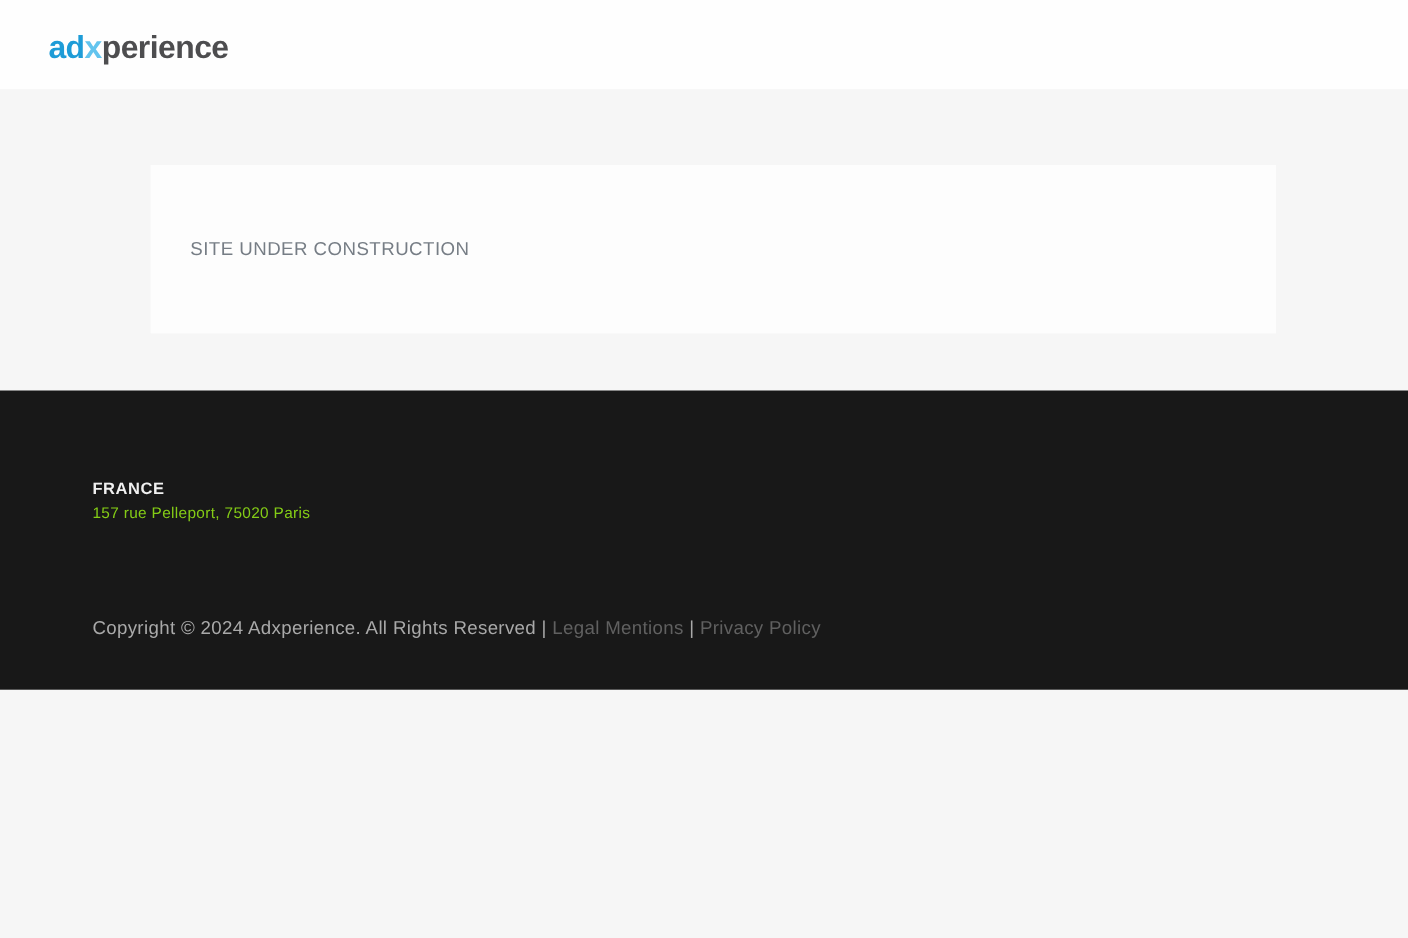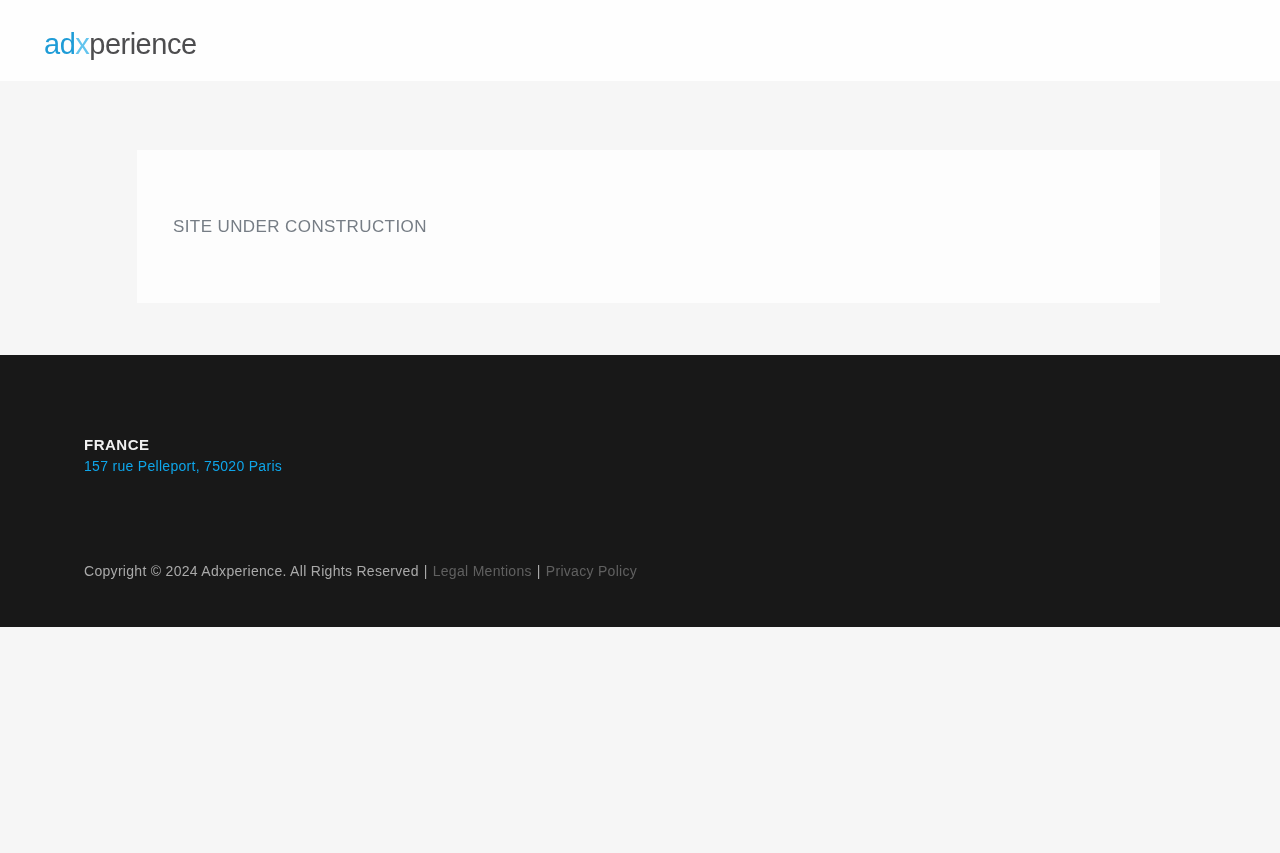--- a/index.html
+++ b/index.html
@@ -14,21 +14,21 @@
   
   .header {
     height: 81px;
     background: #fefefe;
     display: flex;
     align-items: center;
     padding: 8px 0 0 44px;
   }
   .logo {
     font-size: 29px;
-    font-weight: normal;
+    font-weight: bold;
     letter-spacing: -0.5px;
     cursor: pointer;
     white-space: nowrap;
   }
   .logo .l1 { color: #1e9cd7; }
   .logo .l2 { color: #62c4ee; }
   .logo .l3 { color: #4d4d4f; }
   .nav {
     display: flex;
     margin-left: 38px;
@@ -69,28 +69,28 @@
   }
   .footer-country {
     font-size: 15px;
     font-weight: 600;
     color: #f0f0f0;
     letter-spacing: 0.5px;
     line-height: 19px;
   }
   .footer-address {
     font-size: 14px;
-    color: #0ea5e9;
+    color: #84cc16;
     letter-spacing: 0.3px;
     margin-top: 3px;
     line-height: 18px;
   }
   .copyright {
     margin-top: 87px;
-    font-size: 14px;
+    font-size: 17px;
     color: #a9a9a9;
     letter-spacing: 0.3px;
     line-height: 18px;
   }
   .copyright .sep { color: #a9a9a9; margin: 0 5px; }
   .footer-link {
     color: #606060;
     text-decoration: none;
     cursor: pointer;
   }

